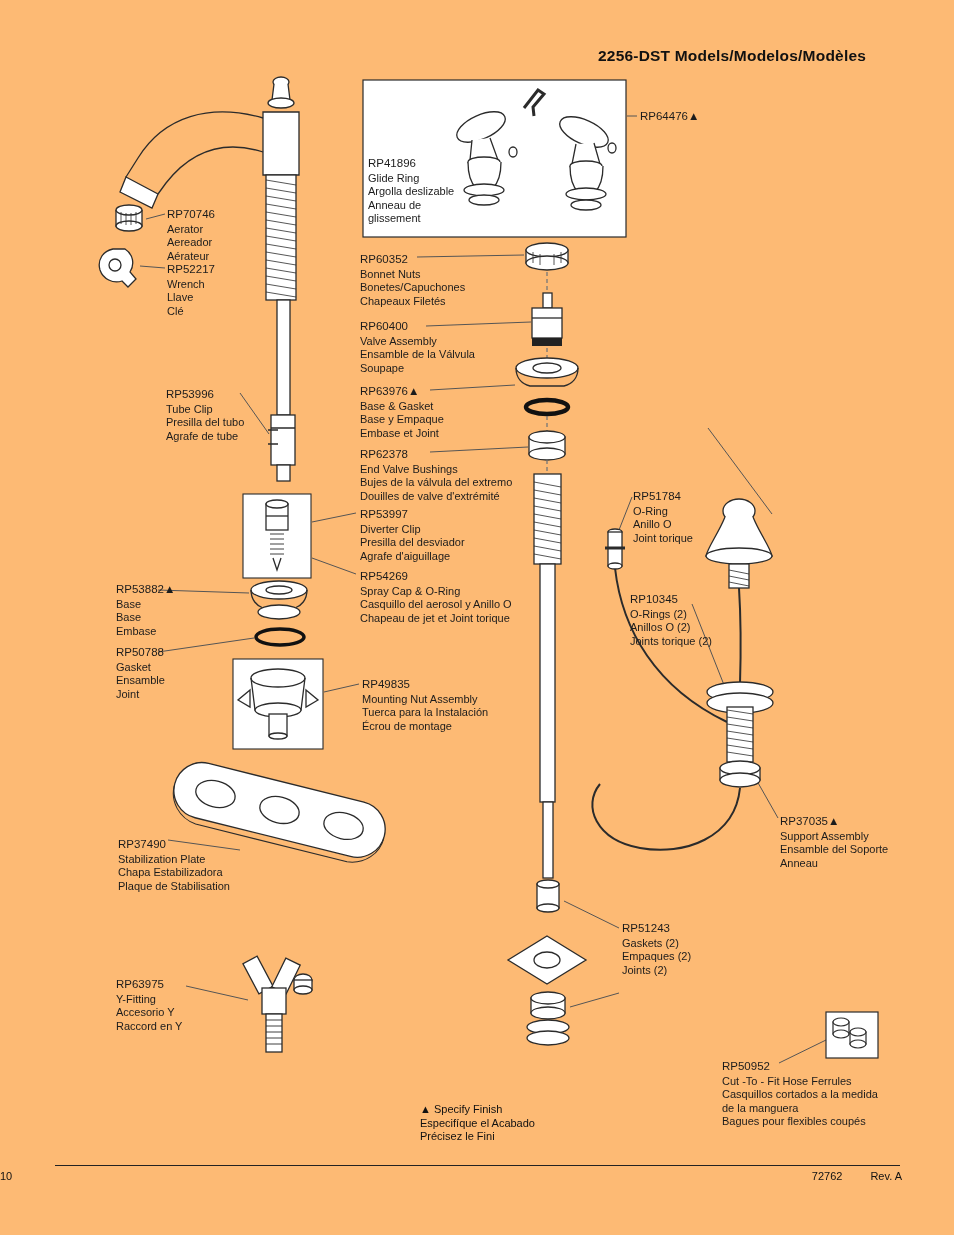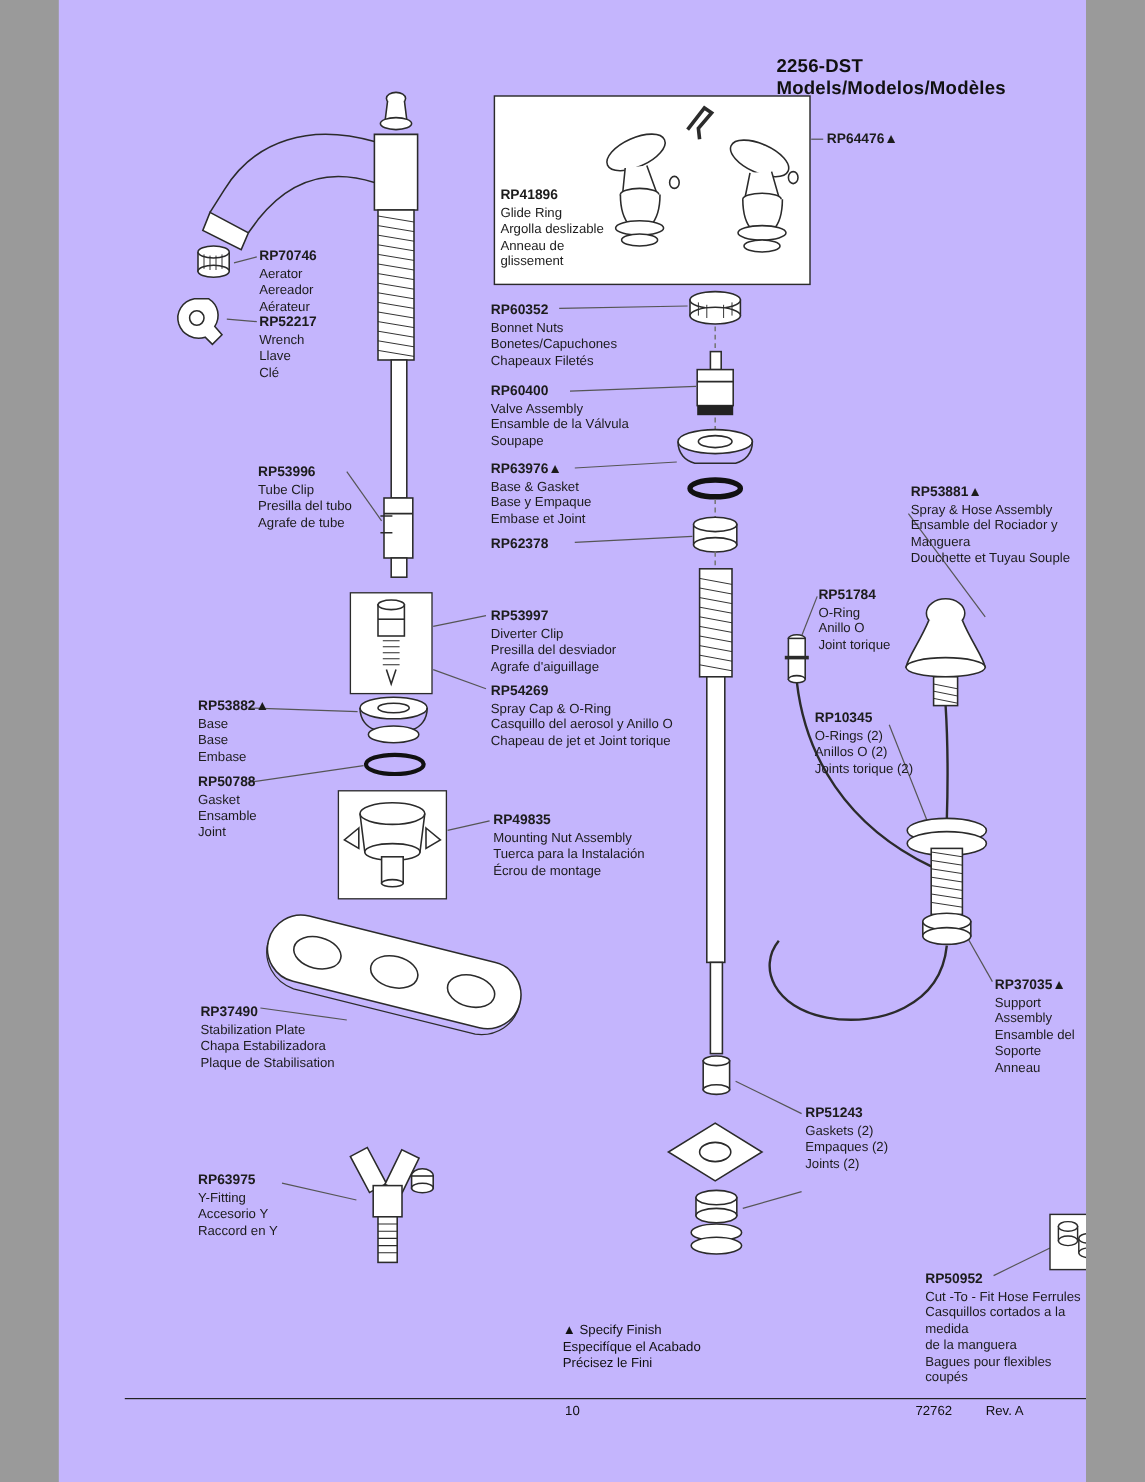--- a/index.html
+++ b/index.html
@@ -1,29 +1,29 @@
 <!DOCTYPE html>
 <html><head>
 <meta charset="utf-8">
 <style>
   html,body { margin:0; padding:0; background:#9a9a9a; }
   .page {
-    position:relative; width:856px; height:1235px; margin:0 auto;
-    background:#c4b5fd; overflow:hidden;
+    position:relative; width:954px; height:1235px; margin:0 auto;
+    background:#fdba74; overflow:hidden;
     font-family:"Liberation Sans", sans-serif; color:#111;
   }
   .title {
     position:absolute; left:598px; top:47px;
     font-size:15.5px; font-weight:bold; letter-spacing:0.2px;
   }
   .callout { position:absolute; font-size:11px; line-height:13.5px; color:#1c1c1c; }
-  .callout .code { font-weight:bold; font-size:11.5px; margin-bottom:1px; }
+  .callout .code { font-weight:normal; font-size:11.5px; margin-bottom:1px; }
   .note { position:absolute; font-size:11px; line-height:13.5px; }
   .footer-line { position:absolute; left:55px; top:1165px; width:845px; border-top:1.4px solid #222; }
-  .page-num { position:absolute; left:0; right:0; top:1170px; text-align:center; font-size:11px; }
+  .page-num { position:absolute; left:0; right:0; top:1170px; text-align:left; font-size:11px; }
   .doc-rev { position:absolute; right:52px; top:1170px; font-size:11px; display:flex; gap:28px; }
   svg.art { position:absolute; left:0; top:0; pointer-events:none; }
 </style>
 </head>
 <body>
 
 <div class="page">
 
   <svg class="art" width="954" height="1235" viewBox="0 0 954 1235">
 
@@ -271,30 +271,27 @@
       </div>
   </div>
   <div class="callout" style="left:360px;top:385px">
     <div class="code">RP63976▲</div>
     <div>
         <div class="ln">Base &amp; Gasket</div>
         <div class="ln">Base y Empaque</div>
         <div class="ln">Embase et Joint</div>
       </div>
   </div>
-  <div class="callout" style="left:710px;top:404px">
-    <div class="code">RP53881▲</div>
-    <div>
-        <div class="ln">Spray &amp; Hose Assembly</div>
-        <div class="ln">Ensamble del Rociador y Manguera</div>
-        <div class="ln">Douchette et Tuyau Souple</div>
-      </div>
-  </div>
   <div class="callout" style="left:360px;top:448px">
     <div class="code">RP62378</div>
+    <div>
+        <div class="ln">End Valve Bushings</div>
+        <div class="ln">Bujes de la válvula del extremo</div>
+        <div class="ln">Douilles de valve d'extrémité</div>
+      </div>
   </div>
   <div class="callout" style="left:633px;top:490px">
     <div class="code">RP51784</div>
     <div>
         <div class="ln">O-Ring</div>
         <div class="ln">Anillo O</div>
         <div class="ln">Joint torique</div>
       </div>
   </div>
   <div class="callout" style="left:360px;top:508px">

